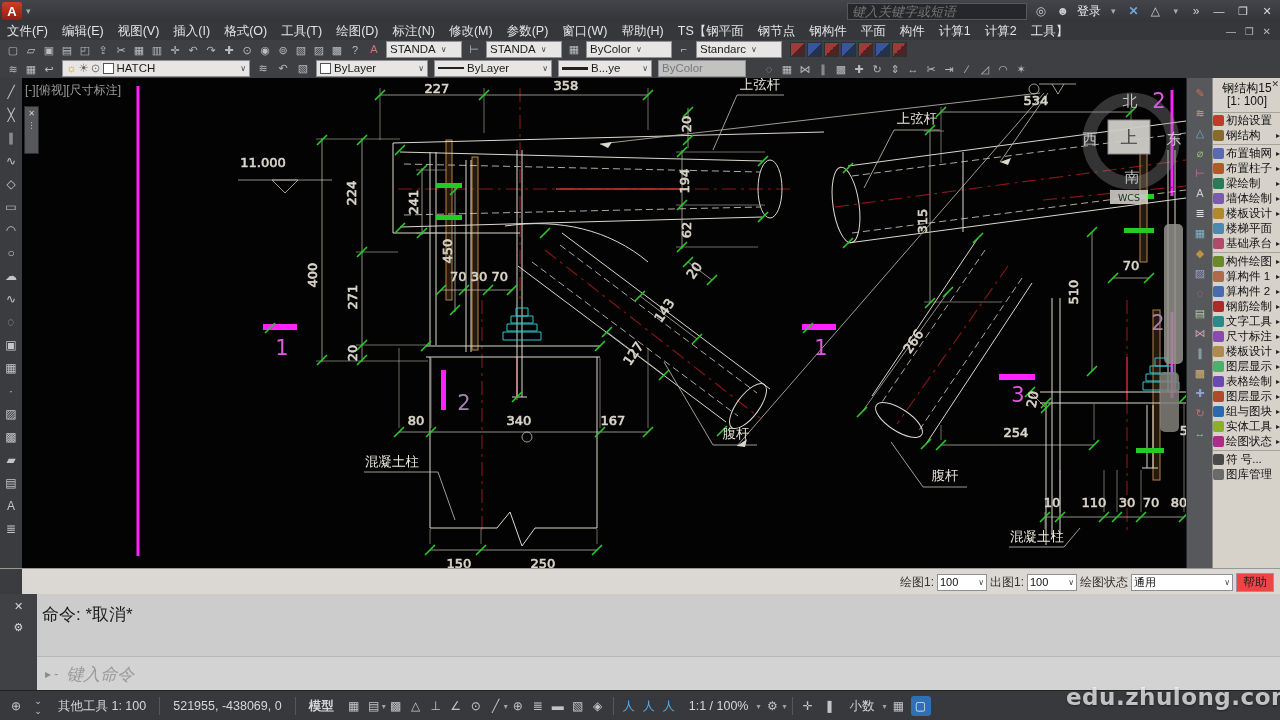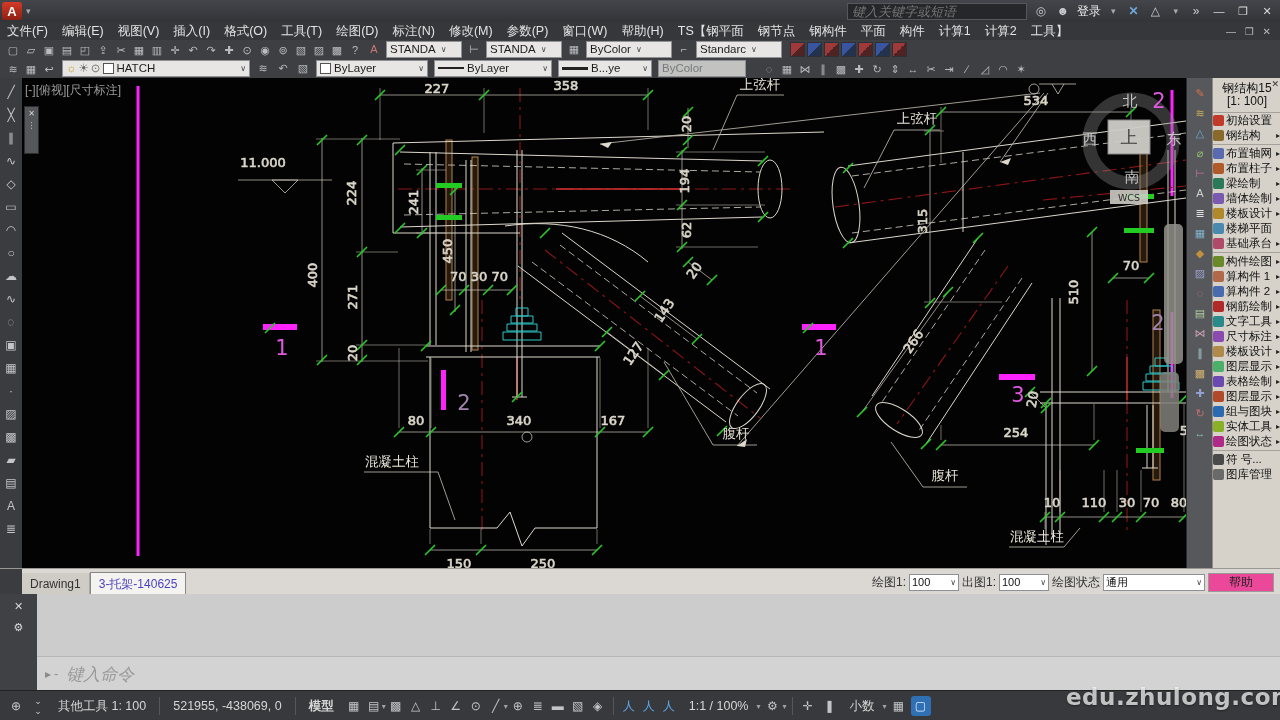--- a/index.html
+++ b/index.html
@@ -70,21 +70,21 @@
   #tabbar{position:absolute;left:0;top:568px;width:1280px;height:26px;background:#dbd8d3;border-top:1px solid #9b9893;
           display:flex;align-items:center;font-size:12px;color:#222}
   #tab-left-block{width:22px;height:26px;background:#3a3c40;flex:none}
   .dwg-tab{padding:2px 8px;border-right:1px solid #aaa;color:#333;background:#cfccc6;height:18px;display:flex;align-items:center}
   .dwg-tab.active{background:#f4f3f0;color:#4a43c0;border:1px solid #888;border-bottom:0}
   #tab-controls{margin-left:auto;display:flex;align-items:center;gap:3px;padding-right:6px;white-space:nowrap}
   #tab-controls .mini{background:#fff;border:1px solid #8f9093;height:15px;font-size:11px;display:inline-flex;
                       align-items:center;padding:0 2px;width:44px;justify-content:space-between;color:#111}
   #tab-controls .mini .arr{font-size:8px;color:#444}
   #tab-controls .lbl{color:#333}
-  #help-btn{border:1px solid #999;background:#ec4899;padding:0 20px;height:17px;display:inline-flex;align-items:center}
+  #help-btn{border:1px solid #999;background:#ef4444;padding:0 6px;height:17px;display:inline-flex;align-items:center}
 
   
   #cmdwin{position:absolute;left:0;top:594px;width:1280px;height:96px;background:#cccccc}
   #cmd-strip{position:absolute;left:0;top:0;width:37px;height:96px;background:#3f4145;display:flex;flex-direction:column;
              align-items:center;color:#d8d8d8;font-size:11px;padding-top:6px;gap:8px}
   #cmd-lines{position:absolute;left:42px;top:8px;color:#1b1b1b;font-size:17px;line-height:25px;white-space:pre}
   #cmd-prompt{position:absolute;left:37px;right:0;top:62px;height:34px;background:#d3d3d3;border-top:1px solid #b7b7b7;
               display:flex;align-items:center;color:#9a9a9a;font-size:17px;font-style:italic;padding-left:8px;gap:8px}
   #cmd-prompt .pico{font-style:normal;font-size:12px;color:#8a8a8a}
 
@@ -537,24 +537,20 @@
           <div class="pal-row">
             <span class="pal-ic" style="background: rgb(106, 106, 106);"></span>
             <span class="pal-lb">图库管理</span>
           </div>
         </div>
     </div>
   </div>
 
   <div id="tabbar">
     <div id="tab-left-block"></div>
-    <div id="tabs" style="display:flex;height:26px;align-items:flex-end">
-        <span class="dwg-tab">Drawing1</span>
-        <span class="dwg-tab active">3-托架-140625</span>
-      </div>
     <div id="tab-controls">
       <span class="lbl">绘图1:</span>
       <span class="mini">
           <span>100</span>
           <span class="arr">∨</span>
         </span>
       <span class="lbl">出图1:</span>
       <span class="mini">
           <span>100</span>
           <span class="arr">∨</span>
@@ -566,21 +562,21 @@
         </span>
       <span id="help-btn">帮助</span>
     </div>
   </div>
 
   <div id="cmdwin">
     <div id="cmd-strip">
       <span>✕</span>
       <span>⚙</span>
     </div>
-    <div id="cmd-lines"></div>
+    <div id="cmd-lines"><div>命令: *取消*</div></div>
     <div id="cmd-prompt">
       <span class="pico">▸ -</span>
       <span>键入命令</span>
     </div>
   </div>
 
   <div id="statusbar">
     <span class="sb-ico">⊕</span>
     <span class="sb-ico" style="font-size:9px">⌄<br>⌄</span>
     <span class="sb-txt">其他工具 1: 100</span>

